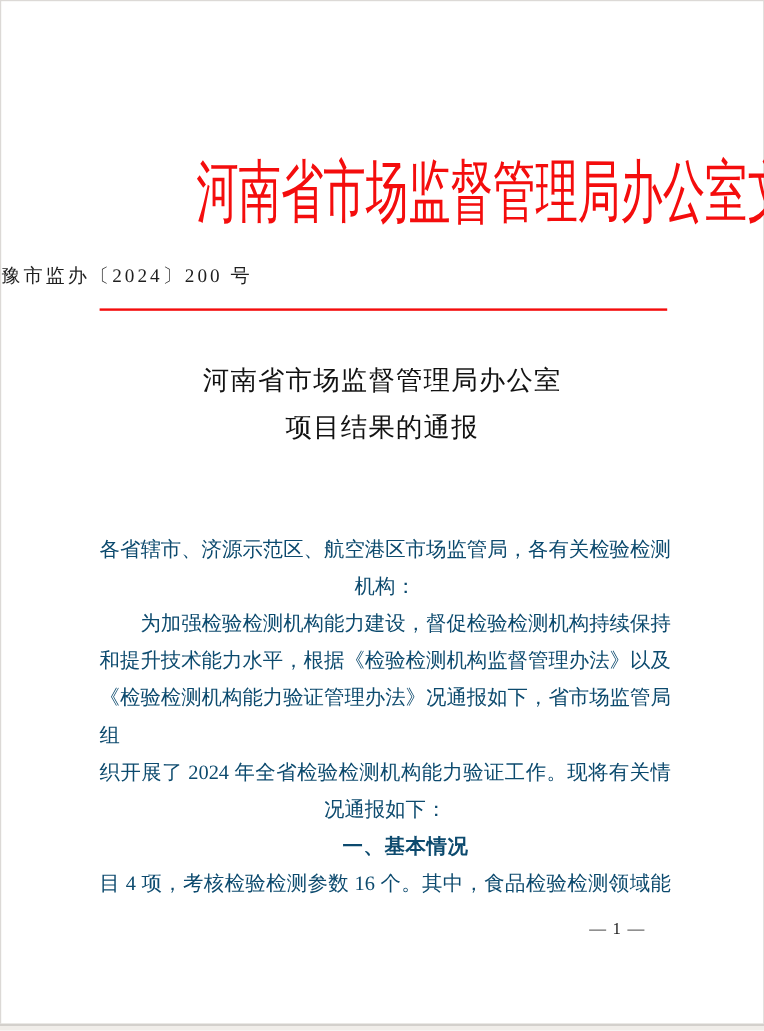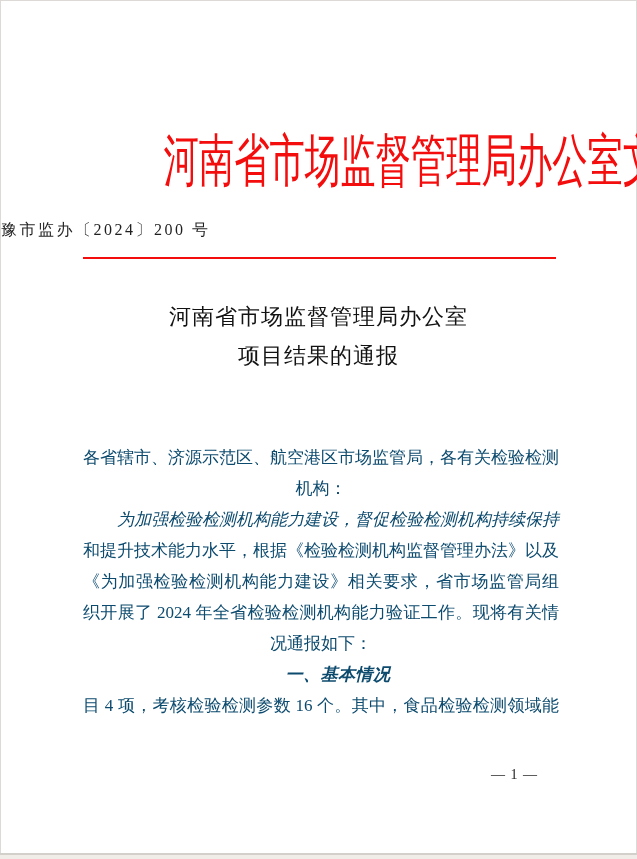--- a/index.html
+++ b/index.html
@@ -68,21 +68,21 @@
     width: 476px;
     font-size: 17px;
     line-height: 31px;
     color: #0c4a6e;
   }
   .body-line { text-align: center; }
   .body-line.fill {
     text-align: justify;
     text-align-last: justify;
   }
-  .body-line.indent { text-indent: 2em; font-style: italic; }
+  .body-line.indent { text-indent: 2em; }
   .body-line.heading {
     font-family: "Liberation Sans", sans-serif;
     font-weight: bold;
     letter-spacing: 0.5px;
   }
   .page-number {
     position: absolute;
     top: 766px; right: 98px;
     font-size: 14px;
     letter-spacing: 1px;
@@ -105,21 +105,21 @@
   <div class="doc-title">
       <div class="title-line">河南省市场监督管理局办公室</div>
       <div class="title-line">项目结果的通报</div>
     </div>
 
   <div class="doc-body">
       <div class="body-line fill">各省辖市、济源示范区、航空港区市场监管局，各有关检验检测</div>
       <div class="body-line">机构：</div>
       <div class="body-line fill indent">为加强检验检测机构能力建设，督促检验检测机构持续保持</div>
       <div class="body-line fill">和提升技术能力水平，根据《检验检测机构监督管理办法》以及</div>
-      <div class="body-line fill">《为加强检验检测机构能力建设》相关要求，省市场监管局组</div>
+      <div class="body-line fill">《检验检测机构能力验证管理办法》况通报如下，省市场监管局组</div>
       <div class="body-line fill">织开展了 2024 年全省检验检测机构能力验证工作。现将有关情</div>
       <div class="body-line">况通报如下：</div>
       <div class="body-line indent heading">一、基本情况</div>
       <div class="body-line fill">目 4 项，考核检验检测参数 16 个。其中，食品检验检测领域能</div>
     </div>
 
   <div class="page-number">— 1 —</div>
 
 </div>
 

